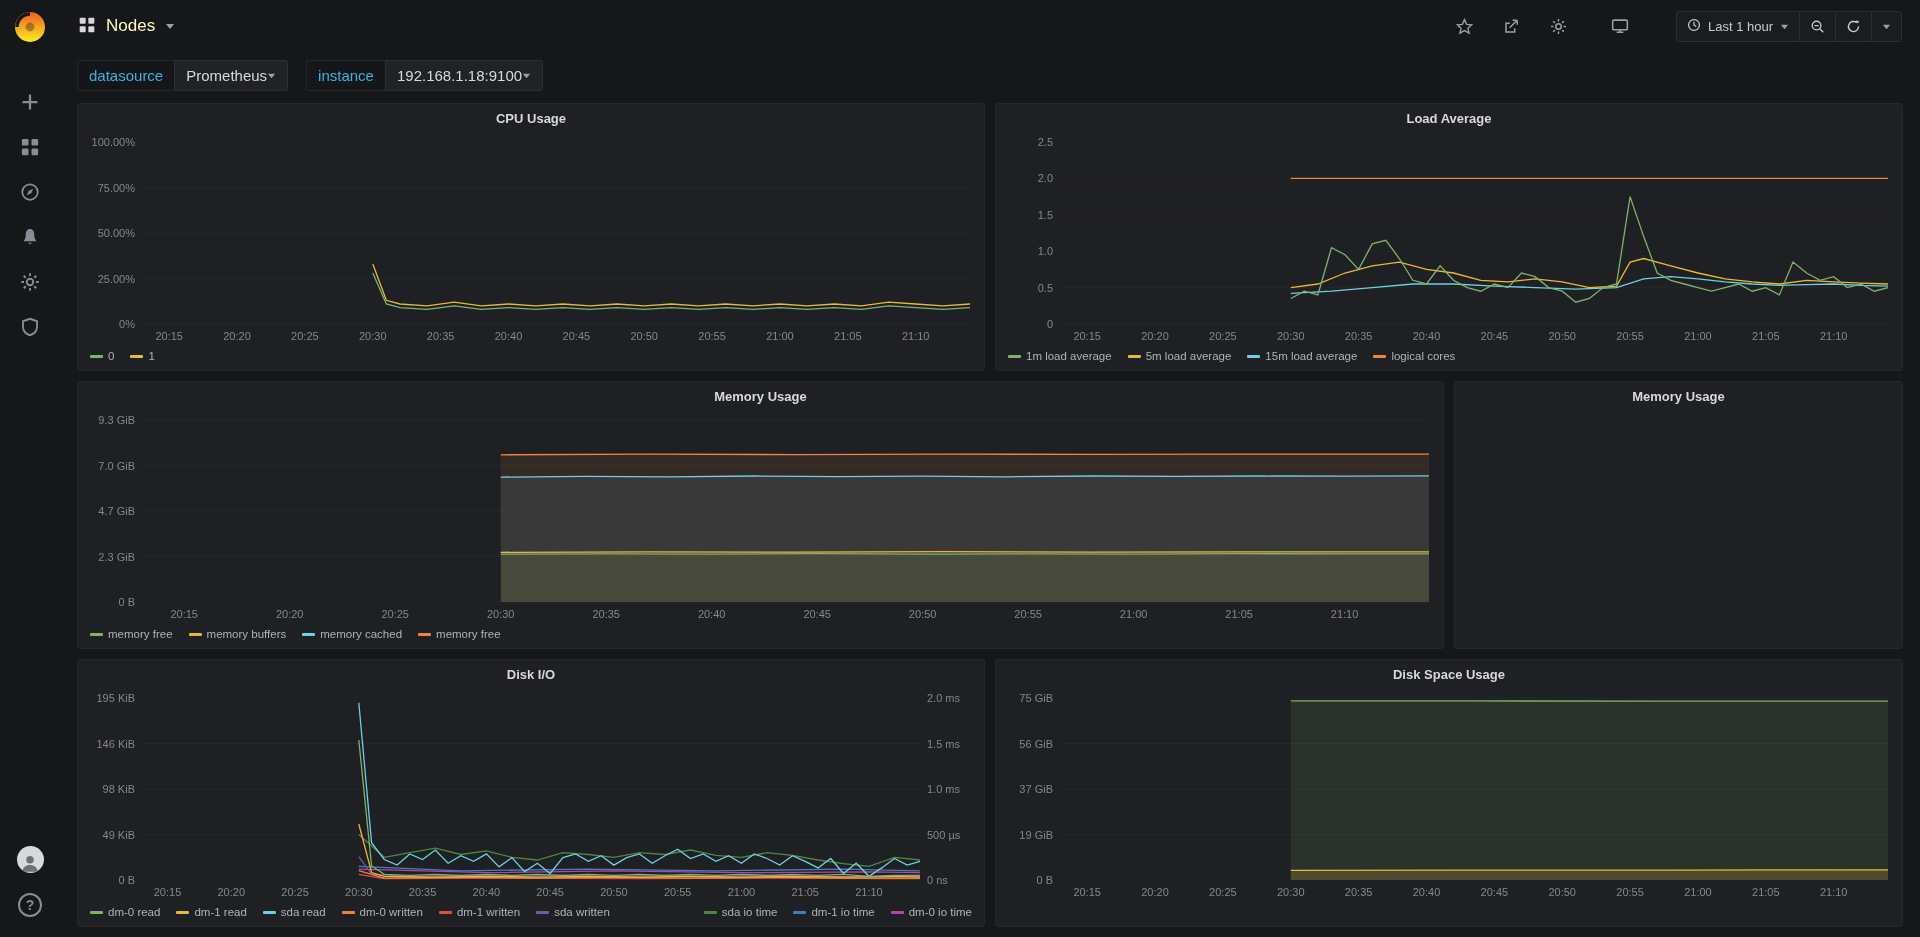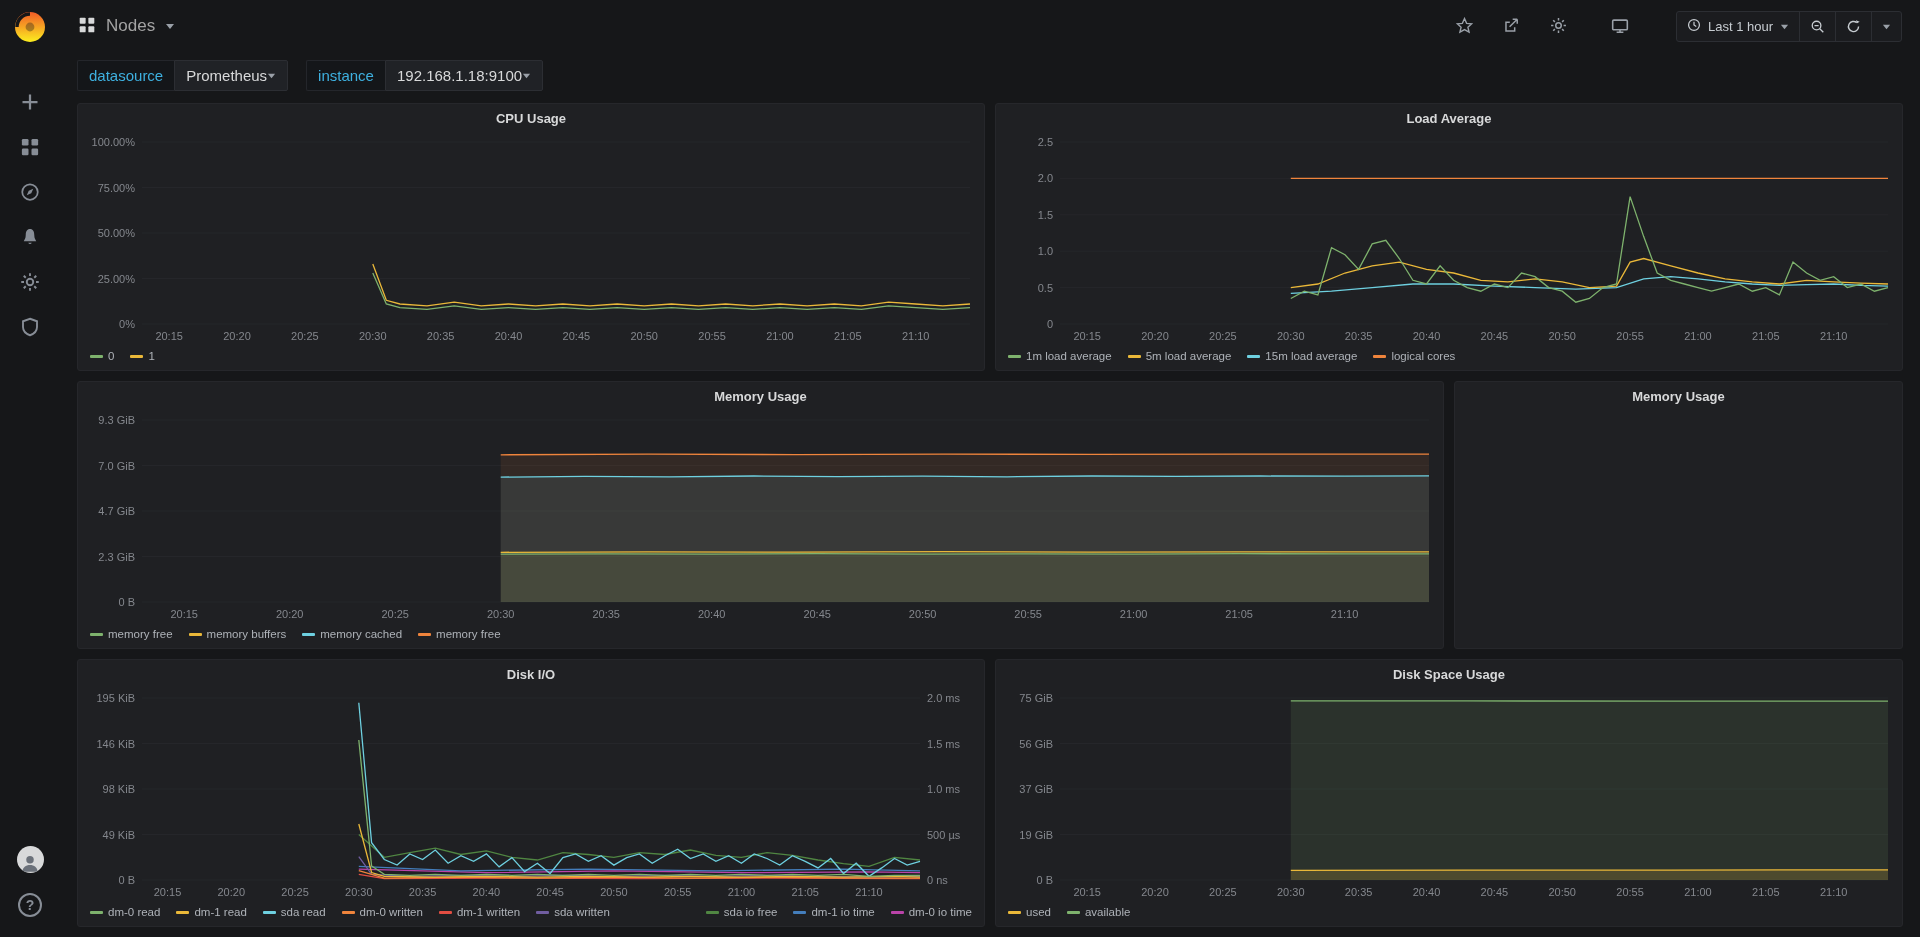--- a/index.html
+++ b/index.html
@@ -14,23 +14,23 @@
   .logo{width:38px;height:38px;display:flex;align-items:center;justify-content:center;cursor:pointer}
   .side-icons{display:flex;flex-direction:column;align-items:center;margin-top:38px;gap:9px}
   .side-icon{width:44px;height:36px;display:flex;align-items:center;justify-content:center;color:#878d96;cursor:pointer}
   .side-bottom{margin-top:auto;display:flex;flex-direction:column;align-items:center;gap:10px}
   .avatar-circle{width:27px;height:27px;border-radius:50%;background:#d8d9da;display:flex;align-items:end;justify-content:center;overflow:hidden}
   .help-circle{width:24px;height:24px;border-radius:50%;border:2px solid #878d96;color:#878d96;
                display:flex;align-items:center;justify-content:center;font-size:14px;font-weight:700}
 
   
   .navbar{margin-left:60px;height:52px;display:flex;align-items:center;padding:0 18px}
-  .nav-left{display:flex;align-items:center;gap:10px;color:#a3a3a3;cursor:pointer}
+  .nav-left{display:flex;align-items:center;gap:10px;color:#fef9c3;cursor:pointer}
   .nav-title{font-size:17px;font-weight:500}
-  .nav-right{margin-left:auto;display:flex;gap:17px;color:#9aa0a8}
+  .nav-right{margin-left:auto;display:flex;align-items:center;gap:17px;color:#9aa0a8}
   .nav-btn{width:30px;height:30px;display:flex;align-items:center;justify-content:center;color:#9aa0a8}
   .sp-l{margin-left:14px}.sp-r{margin-right:14px}
   .tp-group{display:flex;align-items:stretch;height:31px;border:1px solid #2c2e33;border-radius:3px;background:#1b1c1f;margin-left:10px}
   .tp-btn{display:flex;align-items:center;gap:7px;padding:0 10px;border-left:1px solid #2c2e33;color:#c7ccd1;font-size:13px}
   .tp-btn:first-child{border-left:none}
 
   
   .content{margin-left:60px;padding:2px 17px 0}
   .vars{display:flex;gap:18px;padding:6px 0 12px}
   .var{display:flex;height:31px;font-size:15px}
@@ -454,21 +454,21 @@
               <span>dm-1 written</span>
             </span>
             <span class="lg-item">
               <span class="lg-mark" style="background: rgb(112, 93, 160);"></span>
               <span>sda written</span>
             </span>
           </div>
           <div class="lg-group">
             <span class="lg-item">
               <span class="lg-mark" style="background: rgb(80, 134, 66);"></span>
-              <span>sda io free</span>
+              <span>sda io time</span>
             </span>
             <span class="lg-item">
               <span class="lg-mark" style="background: rgb(68, 126, 188);"></span>
               <span>dm-1 io time</span>
             </span>
             <span class="lg-item">
               <span class="lg-mark" style="background: rgb(186, 67, 169);"></span>
               <span>dm-0 io time</span>
             </span>
           </div>
@@ -499,28 +499,16 @@
             <text x="634.0983606557377" y="208" text-anchor="middle" class="tick">20:55</text>
             <text x="701.9672131147541" y="208" text-anchor="middle" class="tick">21:00</text>
             <text x="769.8360655737705" y="208" text-anchor="middle" class="tick">21:05</text>
             <text x="837.7049180327868" y="208" text-anchor="middle" class="tick">21:10</text>
             <path d="M294.8,192 L294.8,12.9 L471.2,12.9 L674.8,13.2 L892.0,13.2 L892.0,192 Z" fill="#7EB26D" fill-opacity="0.13"></path>
             <polyline points="294.8,12.9 471.2,12.9 674.8,13.2 892.0,13.2" fill="none" stroke="#7EB26D" stroke-width="1.3"></polyline>
             <path d="M294.8,192 L294.8,182.3 L471.2,182.1 L674.8,182.1 L892.0,181.8 L892.0,192 Z" fill="#EAB839" fill-opacity="0.18"></path>
             <polyline points="294.8,182.3 471.2,182.1 674.8,182.1 892.0,181.8" fill="none" stroke="#EAB839" stroke-width="1.3"></polyline>
           </svg>
         </div>
-      <div class="panel-legend">
-          <div class="lg-group">
-            <span class="lg-item">
-              <span class="lg-mark" style="background: rgb(234, 184, 57);"></span>
-              <span>used</span>
-            </span>
-            <span class="lg-item">
-              <span class="lg-mark" style="background: rgb(126, 178, 109);"></span>
-              <span>available</span>
-            </span>
-          </div>
-        </div>
     </section>
   </div>
 
 </main>
 
 </body></html>

